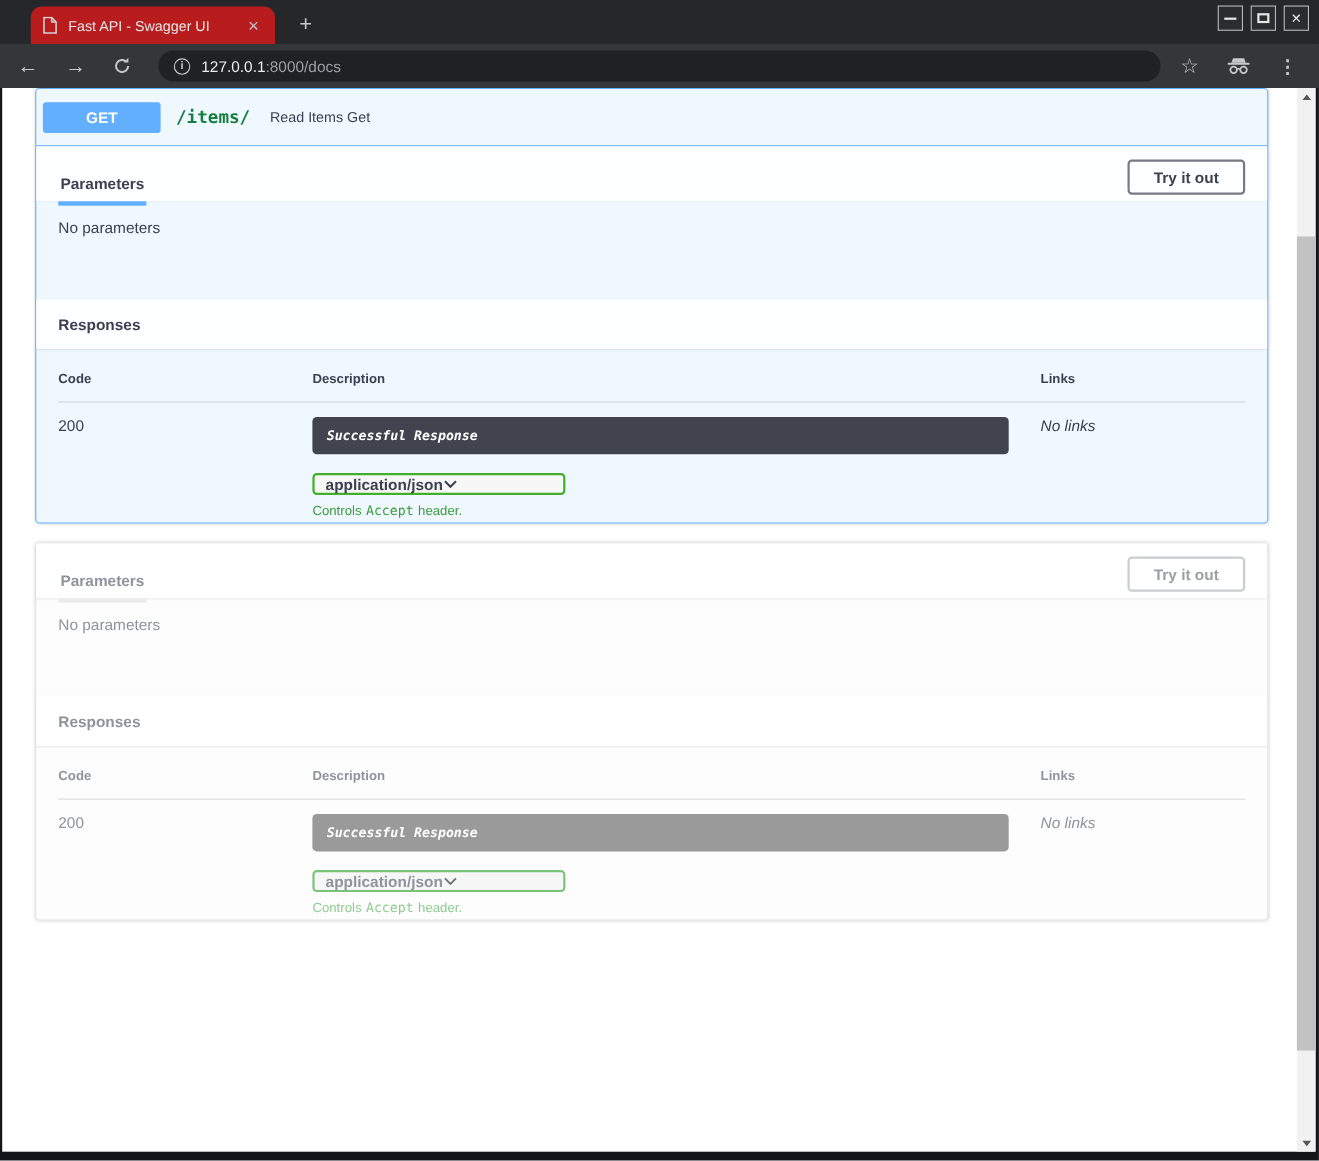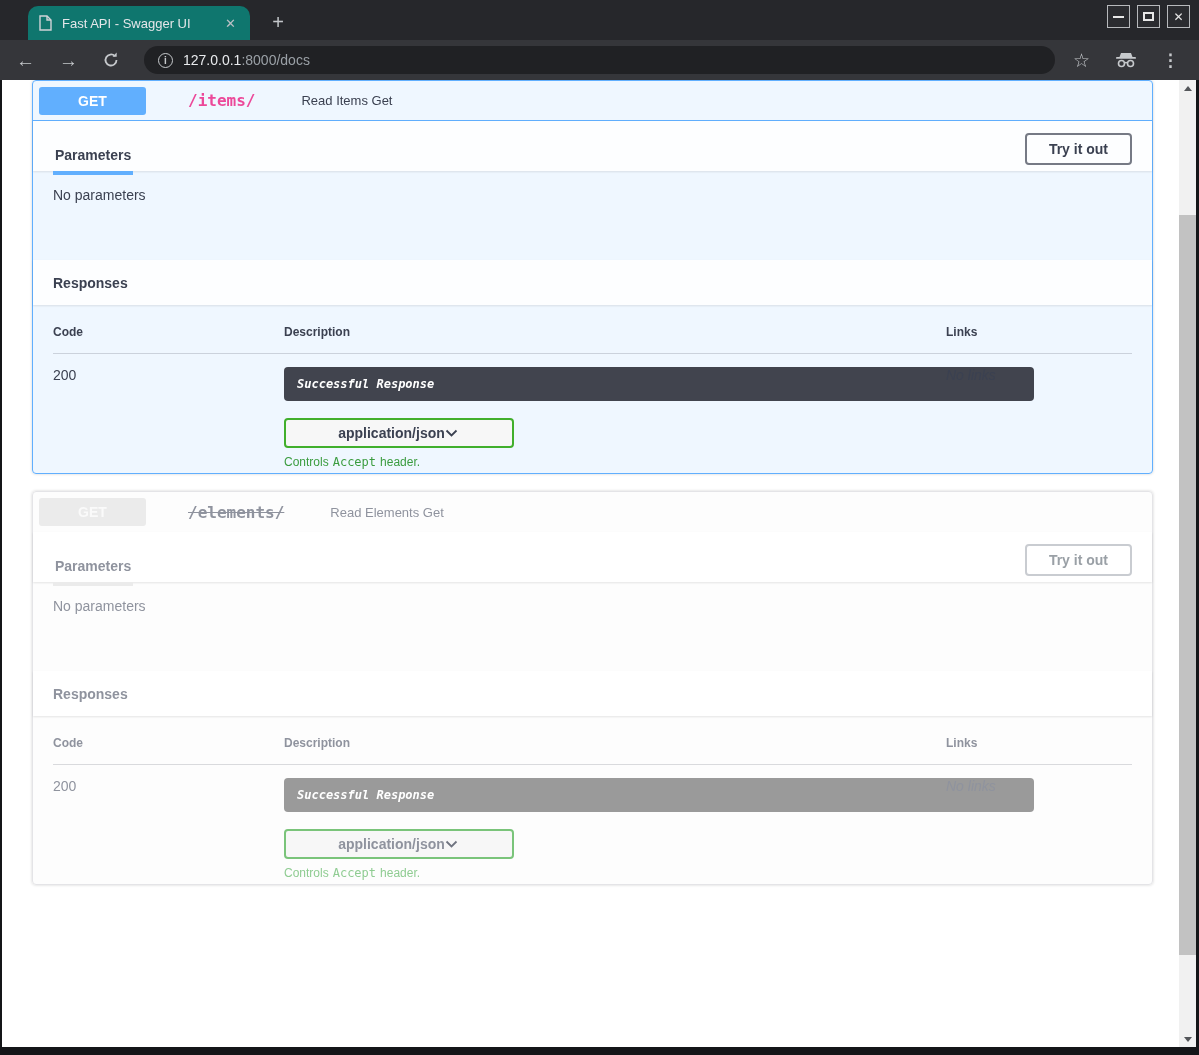--- a/index.html
+++ b/index.html
@@ -5,21 +5,21 @@
   * { margin:0; padding:0; box-sizing:border-box; }
   html,body { width:1199px; height:1055px; }
   body {
     position:relative; background:#141518; overflow:hidden;
     font-family:"Liberation Sans", sans-serif;
   }
   
   .tabbar { position:absolute; top:0; left:0; right:0; height:40px; background:#26272b; }
   .tab {
     position:absolute; left:28px; top:6px; width:222px; height:34px;
-    background:#0f766e; border-radius:10px 10px 0 0;
+    background:#b91c1c; border-radius:10px 10px 0 0;
     display:flex; align-items:center; padding:0 10px;
   }
   .tab-doc-icon { flex:0 0 auto; display:flex; }
   .tab-title { flex:1; margin-left:10px; font-size:13px; color:#e4e6e9; white-space:nowrap; overflow:hidden; }
   .tab-close { flex:0 0 auto; color:#bdc1c6; font-size:13px; padding:0 4px; cursor:default; }
   .new-tab { position:absolute; left:264px; top:8px; width:28px; height:28px; color:#c4c7cb;
     font-size:20px; font-weight:400; display:flex; align-items:center; justify-content:center; border-radius:50%; }
   .winbtns { position:absolute; right:9px; top:5px; display:flex; gap:7px; }
   .winbtn {
     width:23px; height:23px; border:1px solid #b7b9bc; background:#2b2c30;
@@ -57,27 +57,27 @@
 
   .tag-header { display:flex; justify-content:space-between; align-items:center;
     padding:11px 10px 6px 10px; border-bottom:1px solid rgba(59,65,81,.3); margin-bottom:10px; }
   .tag-title { font-size:22px; font-weight:bold; color:#3b4151; }
   .tag-chevron { display:flex; padding-right:12px; }
 
   .opblock { border-radius:4px; box-shadow:0 0 3px rgba(0,0,0,.18); margin-bottom:17px; }
   .opblock.get { border:1px solid #61affe; background:rgba(97,175,254,.10); }
   .opblock.dep { border:1px solid #e4e4e7; background:rgba(235,235,235,.08); }
 
-  .op-summary { display:flex; align-items:center; padding:5px 6px; height:40px;gap:28px; }
+  .op-summary { display:flex; align-items:center; padding:5px 6px; height:52px; }
   .get .op-summary { border-bottom:1px solid #61affe; }
   .method-btn { width:107px; height:28px; border-radius:3px; display:flex; align-items:center; justify-content:center;
     font-size:14px; font-weight:bold; }
   .get .method-btn { background:#61affe; color:#fff; }
   .dep .method-btn { background:#ebebeb; color:#fafafa; }
-  .op-path { font-family:"DejaVu Sans Mono", monospace; font-weight:bold; font-size:16px; margin-left:14px; color:#ec4899; }
+  .op-path { font-family:"DejaVu Sans Mono", monospace; font-weight:bold; font-size:16px; margin-left:14px; color:#15803d; }
   .dep .op-path { color:#8f939e; text-decoration:line-through; }
   .op-desc { font-size:13px; margin-left:18px; color:#3b4151; }
   .dep .op-desc { color:#8f939e; }
 
   .op-warning { padding:15px 20px 13px; font-size:13px; font-weight:bold; color:#8f939e; }
 
   .section-header { display:flex; justify-content:space-between; align-items:flex-end;
     min-height:50px; padding:4px 20px 0; background:rgba(255,255,255,.85);
     box-shadow:0 1px 2px rgba(0,0,0,.1); }
   .tab-h { display:inline-block; font-size:14px; font-weight:bold; color:#3b4151;
@@ -96,29 +96,29 @@
   .dep .responses-title { color:#8f939e; }
 
   .responses-body { padding:20px 20px 4px; }
   .resp-grid { display:grid; grid-template-columns:231px 662px auto; }
   .resp-head { font-size:12px; font-weight:bold; color:#3b4151; padding-bottom:14px;
     border-bottom:1px solid rgba(59,65,81,.2); }
   .dep .resp-head { color:#8f939e; border-bottom-color:#d9dadd; }
   .resp-cell { padding-top:13px; }
   .resp-code { font-size:14px; color:#3b4151; }
   .dep .resp-code { color:#8f939e; }
-  .resp-box { width:750px; border-radius:4px; padding:10px 13px;
+  .resp-box { width:633px; border-radius:4px; padding:10px 13px;
     font-family:"DejaVu Sans Mono", monospace; font-style:italic; font-weight:bold; font-size:12px; color:#fff; }
   .get .resp-box { background:#41444e; }
   .dep .resp-box { background:#9a9a9a; }
   .resp-links { font-size:14px; font-style:italic; color:#3b4151; }
   .dep .resp-links { color:#8f939e; }
 
-  .media-select { margin-top:17px; width:230px; height:30px; background:#f7f7f7;
-    border:2px solid #41af2c; border-radius:4px; display:flex; align-items:center; justify-content:center;
+  .media-select { margin-top:17px; width:230px; height:20px; background:#f7f7f7;
+    border:2px solid #41af2c; border-radius:4px; display:flex; align-items:center; justify-content:flex-start;
     padding:0 12px 0 10px; font-size:14px; font-weight:bold; color:#3b4151; }
   .dep .media-select { border-color:#7ac47a; color:#8f939e; }
   .controls-note { margin-top:7px; font-size:12px; color:#3b9c3f; }
   .dep .controls-note { color:#8fcc92; }
   .controls-note .code { font-family:"DejaVu Sans Mono", monospace; margin:0 4px; }
 </style>
 </head>
 <body>
 
 <div class="tabbar">
@@ -214,25 +214,20 @@
             <div class="controls-note">
               <span>Controls</span><span class="code">Accept</span><span>header.</span>
             </div>
           </div>
           <div class="resp-cell resp-links">No links</div>
         </div>
       </div>
     </div>
 
     <div class="opblock dep">
-      <div class="op-summary">
-        <div class="method-btn">GET</div>
-        <span class="op-path">/elements/</span>
-        <span class="op-desc">Read Elements Get</span>
-      </div>
       <div class="section-header">
         <span class="tab-h">Parameters</span>
         <button class="tryout-btn">Try it out</button>
       </div>
       <div class="params-body">No parameters</div>
       <div class="responses-header">
         <span class="responses-title">Responses</span>
       </div>
       <div class="responses-body">
         <div class="resp-grid">

